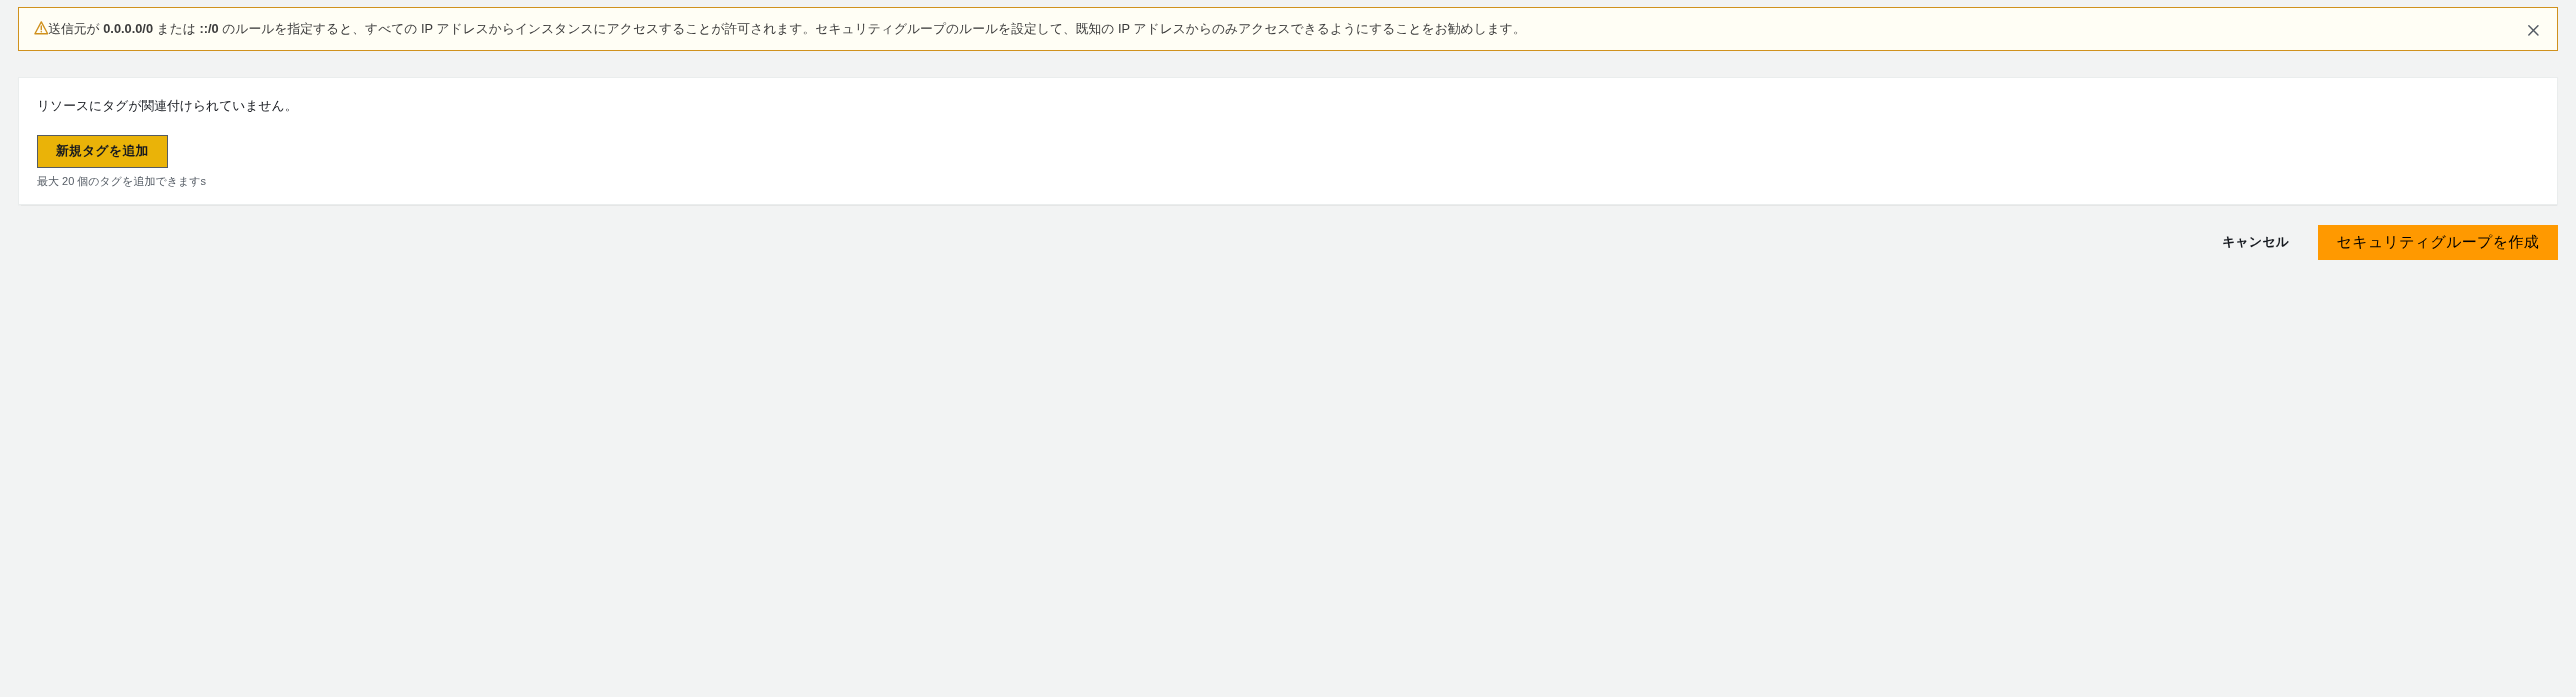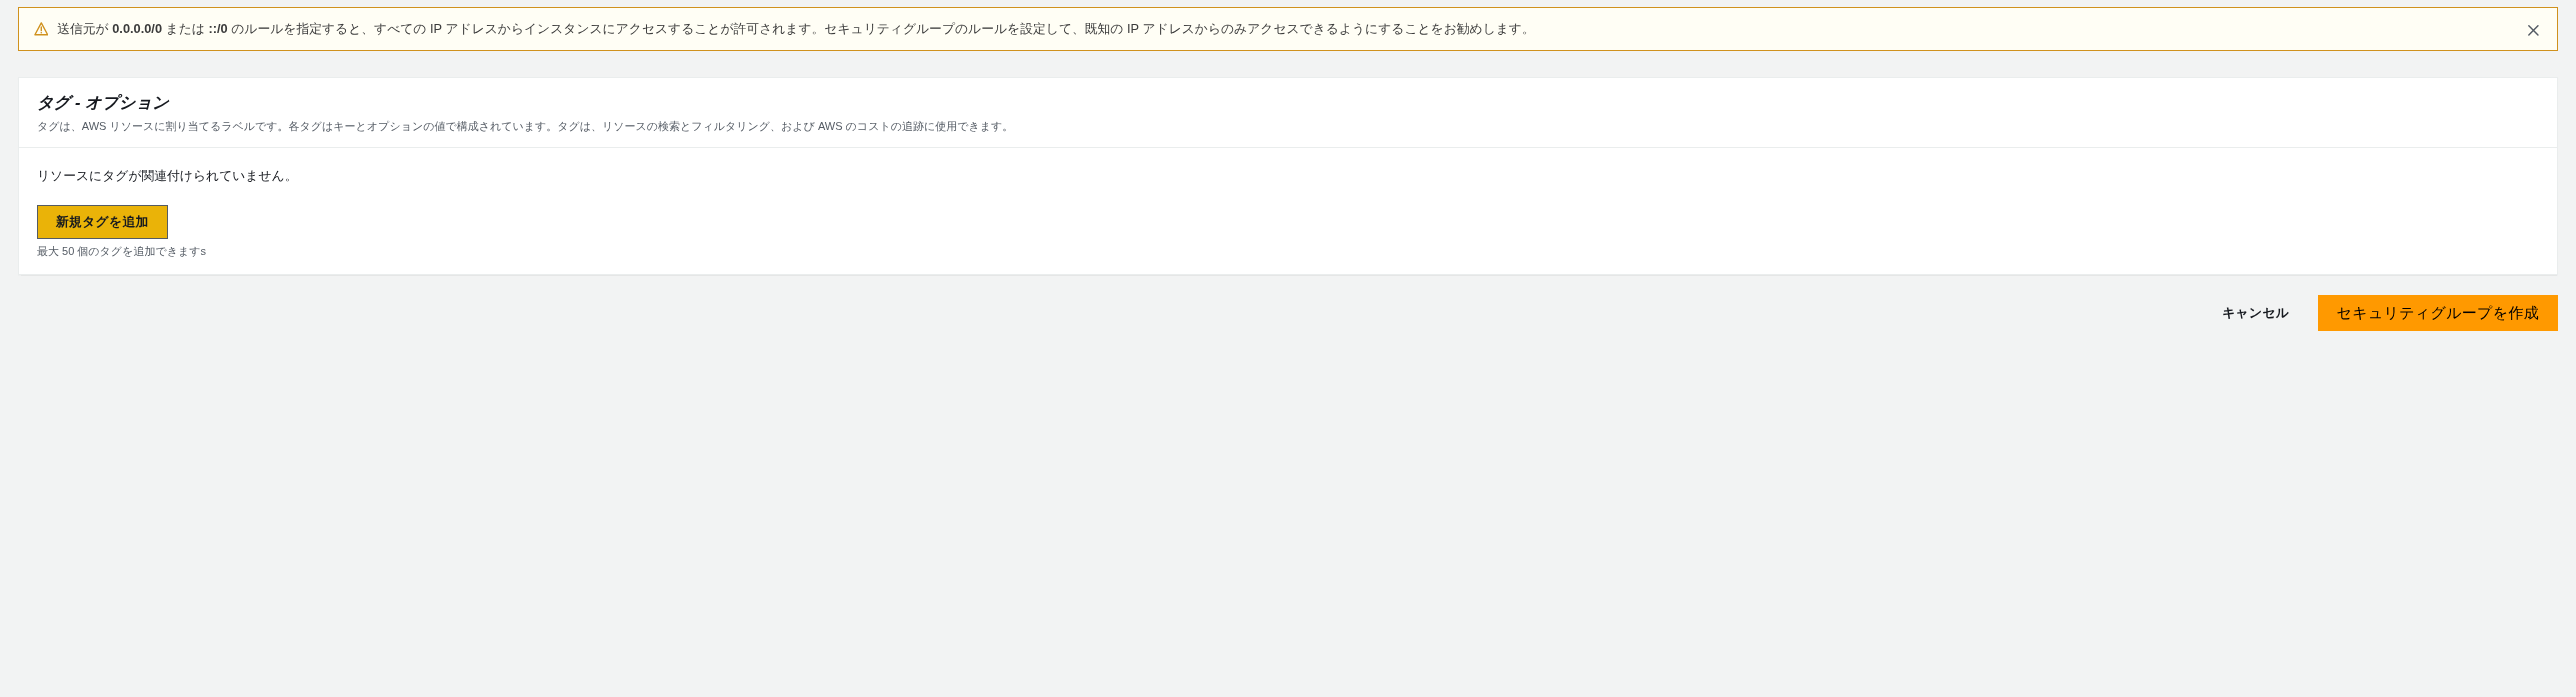--- a/index.html
+++ b/index.html
@@ -15,22 +15,21 @@
       padding: 0;
     }
     .page {
       padding: 0 18px 18px 18px;
     }
     .alert {
       background: #fffef5;
       border: 0.9px solid #d0911d;
       padding: 11px 14.6px;
       display: flex;
-      align-items: flex-end;
-      gap: 9px;
+      align-items: center;
       margin: 7.3px 0 25.6px 0;
     }
     .alert-icon {
       flex-shrink: 0;
       margin-top: 1.8px;
     }
     .alert-text {
       flex: 1;
       color: #3b3b3b;
       font-size: 12.8px;
@@ -140,28 +139,24 @@
     </div>
     <div class="alert-close">
       <svg width="12.8" height="12.8" viewBox="0 0 14 14">
         <line x1="2" y1="2" x2="12" y2="12" stroke="#545b64" stroke-width="1.6" stroke-linecap="round"></line>
         <line x1="12" y1="2" x2="2" y2="12" stroke="#545b64" stroke-width="1.6" stroke-linecap="round"></line>
       </svg>
     </div>
   </div>
 
   <div class="panel">
-    <div class="panel-header">
-      <h2 class="panel-title">タグ - オプション</h2>
-      <p class="panel-desc">タグは、AWS リソースに割り当てるラベルです。各タグはキーとオプションの値で構成されています。タグは、リソースの検索とフィルタリング、および AWS のコストの追跡に使用できます。</p>
-    </div>
     <div class="panel-body">
       <p class="empty-text">リソースにタグが関連付けられていません。</p>
       <button class="add-tag-btn">新規タグを追加</button>
-      <p class="hint-text">最大 50 個のタグを追加できますs</p>
+      <p class="hint-text">最大 20 個のタグを追加できますs</p>
     </div>
   </div>
 
   <div class="footer-actions">
     <button class="btn-cancel">キャンセル</button>
     <button class="btn-primary">セキュリティグループを作成</button>
   </div>
 
 </div>
 

